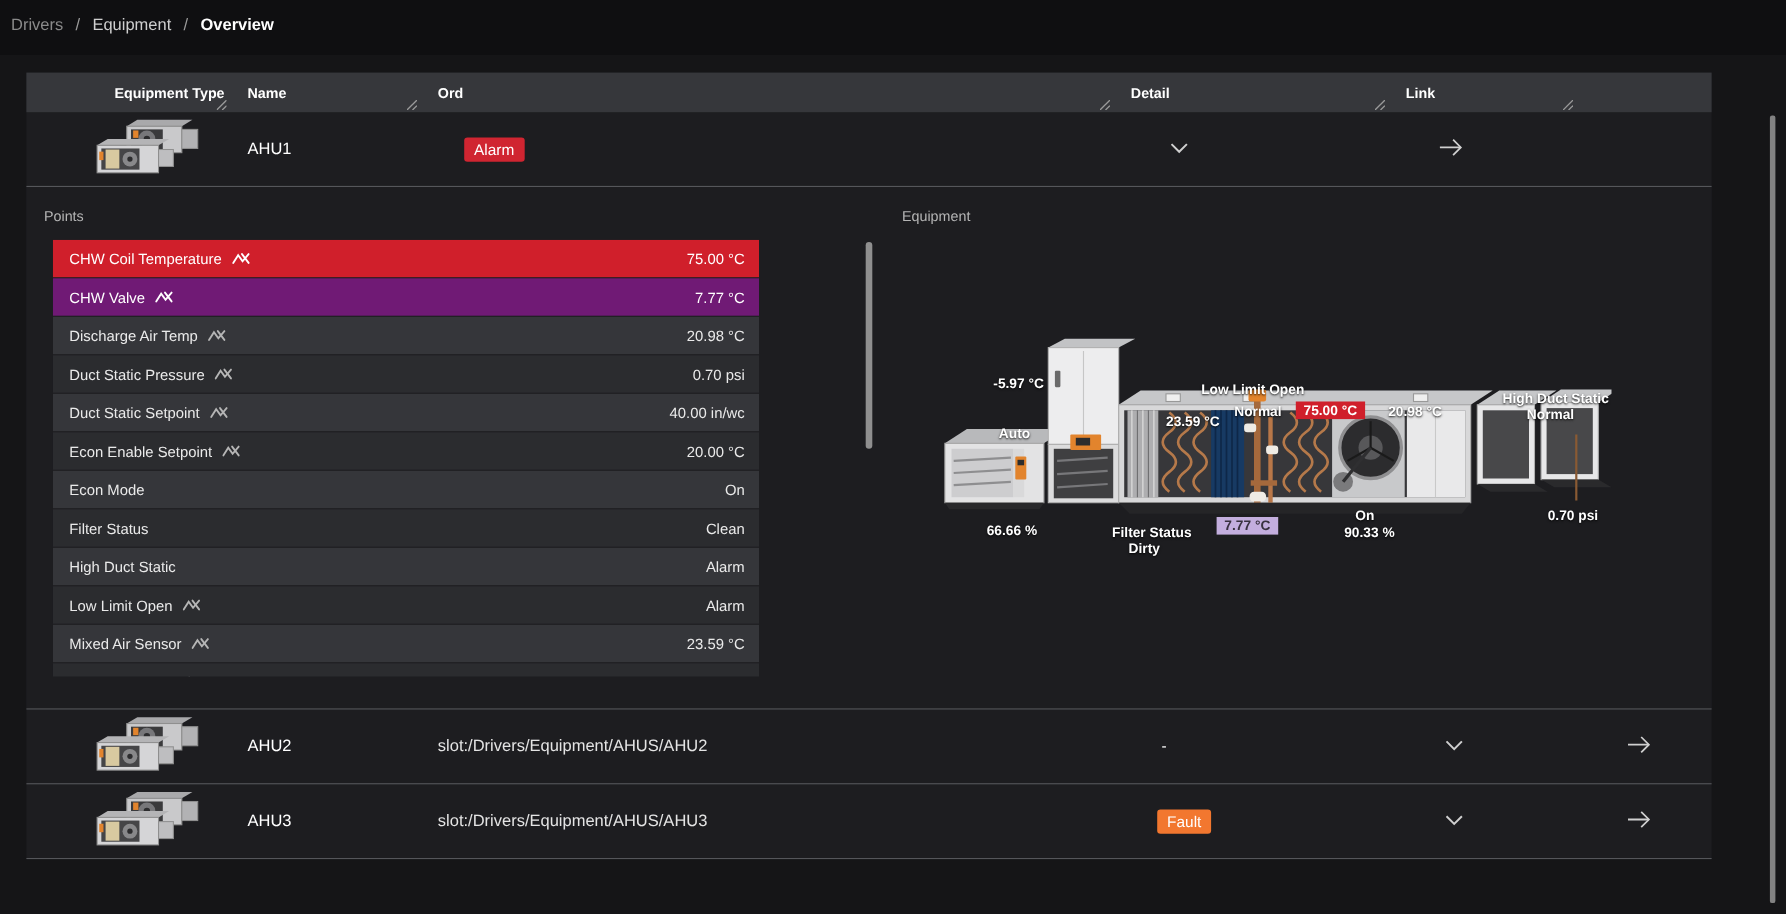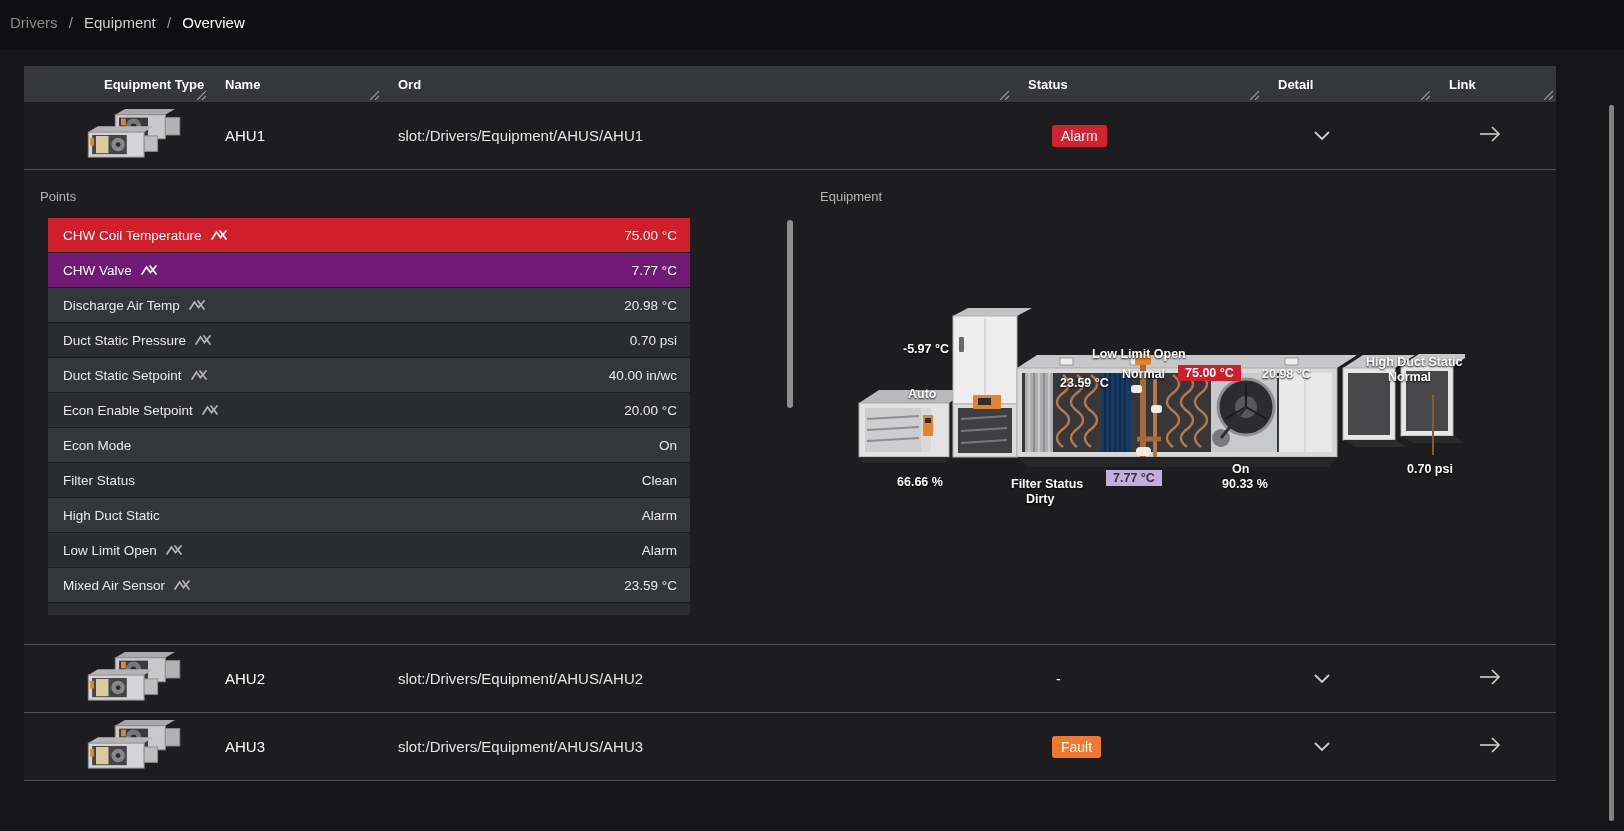--- a/index.html
+++ b/index.html
@@ -4,21 +4,21 @@
 <style>
   * { margin:0; padding:0; box-sizing:border-box; }
   html,body { width:1624px; height:831px; background:#151517; overflow:hidden;
     font-family:"Liberation Sans","DejaVu Sans",sans-serif; color:#e8e8e8; }
   
   .topbar { position:absolute; left:0; top:0; width:1624px; height:50px; background:#0f0f11; }
   .crumbs { position:absolute; left:10px; top:14px; font-size:15px; }
   .crumb-sep { color:#9a9a9a; margin:0 7px; }
   .crumb-1 { color:#8a8a8a; }
   .crumb-2 { color:#cfcfcf; }
-  .crumb-3 { color:#ffffff; font-weight:normal; }
+  .crumb-3 { color:#ffffff; font-weight:bold; }
   
   .table-wrap { position:absolute; left:24px; top:66px; width:1532px; background:#1d1d20; }
   .t-grid { display:grid; grid-template-columns:145px 173px 630px 250px 171px 1fr; align-items:center;padding-left:40px; }
   .t-header { height:36px; background:#36373b; }
   .t-header .hcell { position:relative; height:36px; display:flex; align-items:center;
     font-size:13px; font-weight:bold; color:#ffffff; padding-left:16px; }
   .t-header .hcell.first { padding-left:40px; }
   .resize-h { position:absolute; right:3px; bottom:2px; width:9px; height:9px; }
   .resize-h line { stroke:#9a9a9a; stroke-width:1.2; }
   .t-row { height:68px; border-bottom:1px solid #55565a; }
@@ -120,48 +120,40 @@
         </svg>
     </div>
     <div class="hcell">
       <span>Ord</span>
       <svg class="resize-h" viewBox="0 0 9 9">
           <line x1="0" y1="9" x2="9" y2="0"></line>
           <line x1="5" y1="9" x2="9" y2="5"></line>
         </svg>
     </div>
     <div class="hcell">
-      <span>Status</span>
-      <svg class="resize-h" viewBox="0 0 9 9">
-          <line x1="0" y1="9" x2="9" y2="0"></line>
-          <line x1="5" y1="9" x2="9" y2="5"></line>
-        </svg>
-    </div>
-    <div class="hcell">
       <span>Detail</span>
       <svg class="resize-h" viewBox="0 0 9 9">
           <line x1="0" y1="9" x2="9" y2="0"></line>
           <line x1="5" y1="9" x2="9" y2="5"></line>
         </svg>
     </div>
     <div class="hcell">
       <span>Link</span>
       <svg class="resize-h" viewBox="0 0 9 9">
           <line x1="0" y1="9" x2="9" y2="0"></line>
           <line x1="5" y1="9" x2="9" y2="5"></line>
         </svg>
     </div>
   </div>
 
   <div class="t-grid t-row">
     <div class="cell thumb"><svg class="thumb-svg">
           <use href="#ahu-thumb"></use>
         </svg></div>
     <div class="cell name">AHU1</div>
-    <div class="cell ord">slot:/Drivers/Equipment/AHUS/AHU1</div>
     <div class="cell"><span class="badge badge-alarm">Alarm</span></div>
     <div class="cell"><span class="chev-btn"><svg viewBox="0 0 16 10">
             <polyline points="1,1 8,8 15,1"></polyline>
           </svg></span></div>
     <div class="cell"><span class="arrow-btn"><svg viewBox="0 0 22 16">
             <line x1="1" y1="8" x2="20" y2="8"></line>
             <polyline points="13,1 20,8 13,15"></polyline>
           </svg></span></div>
   </div>
 

